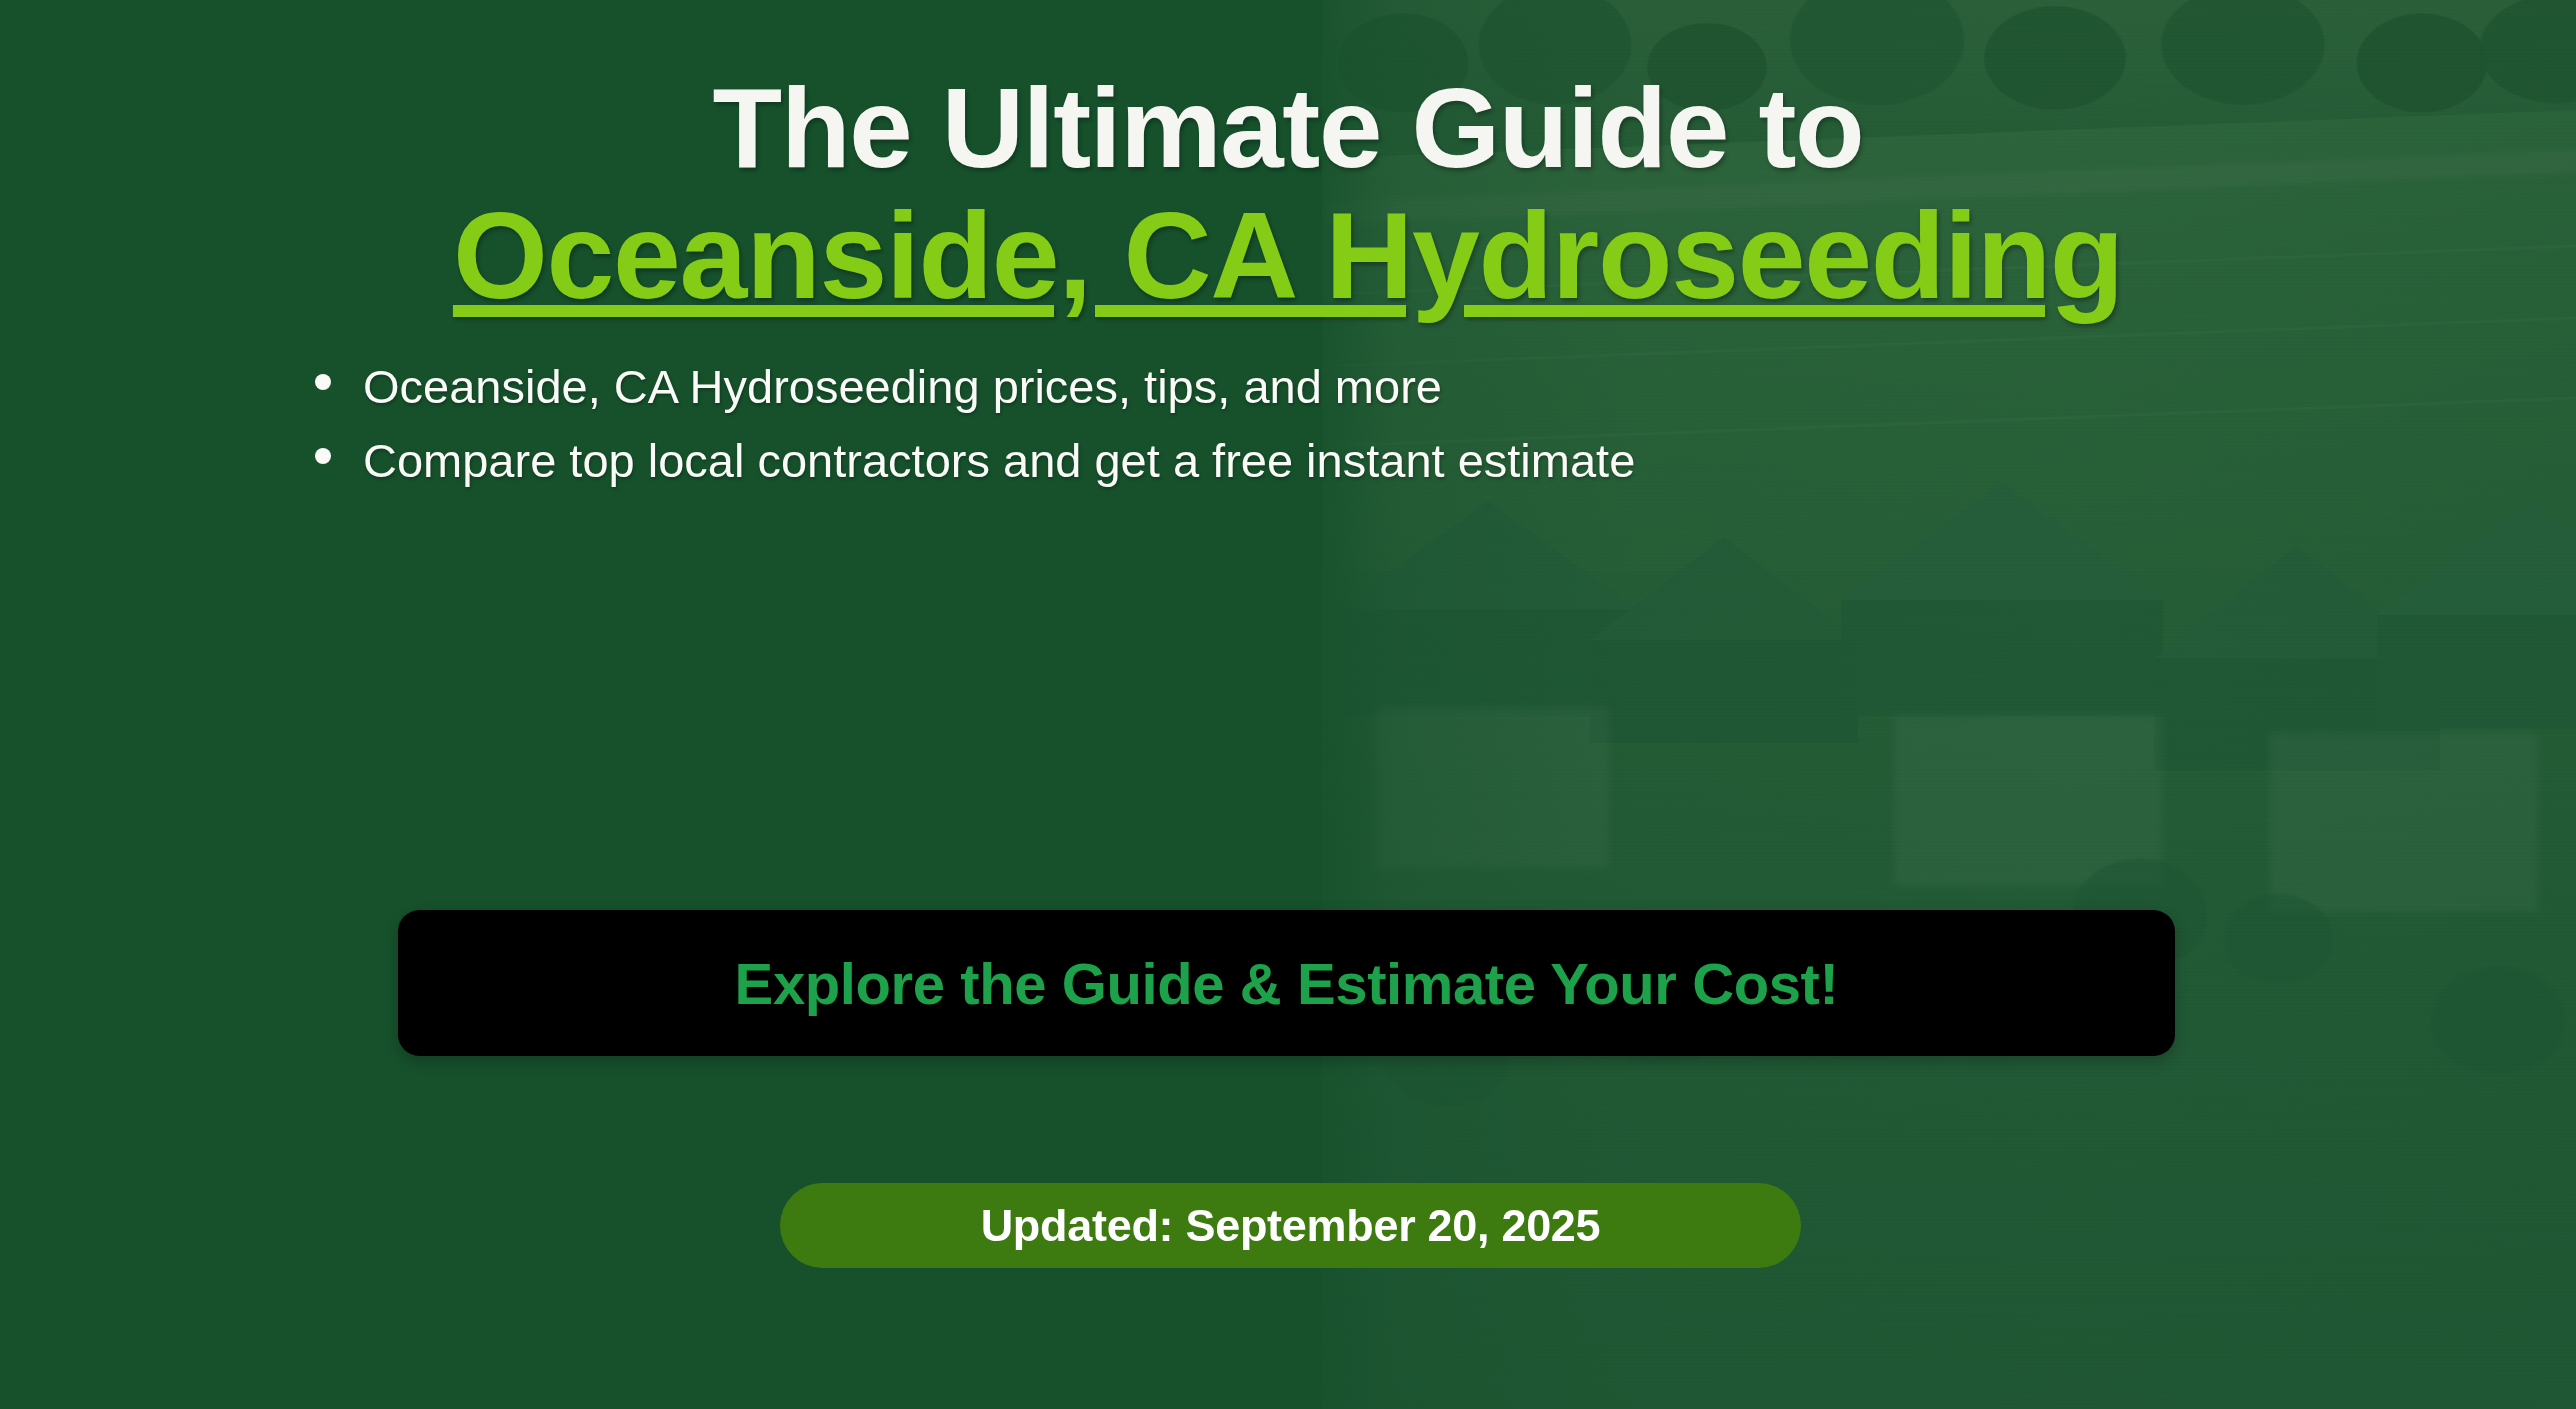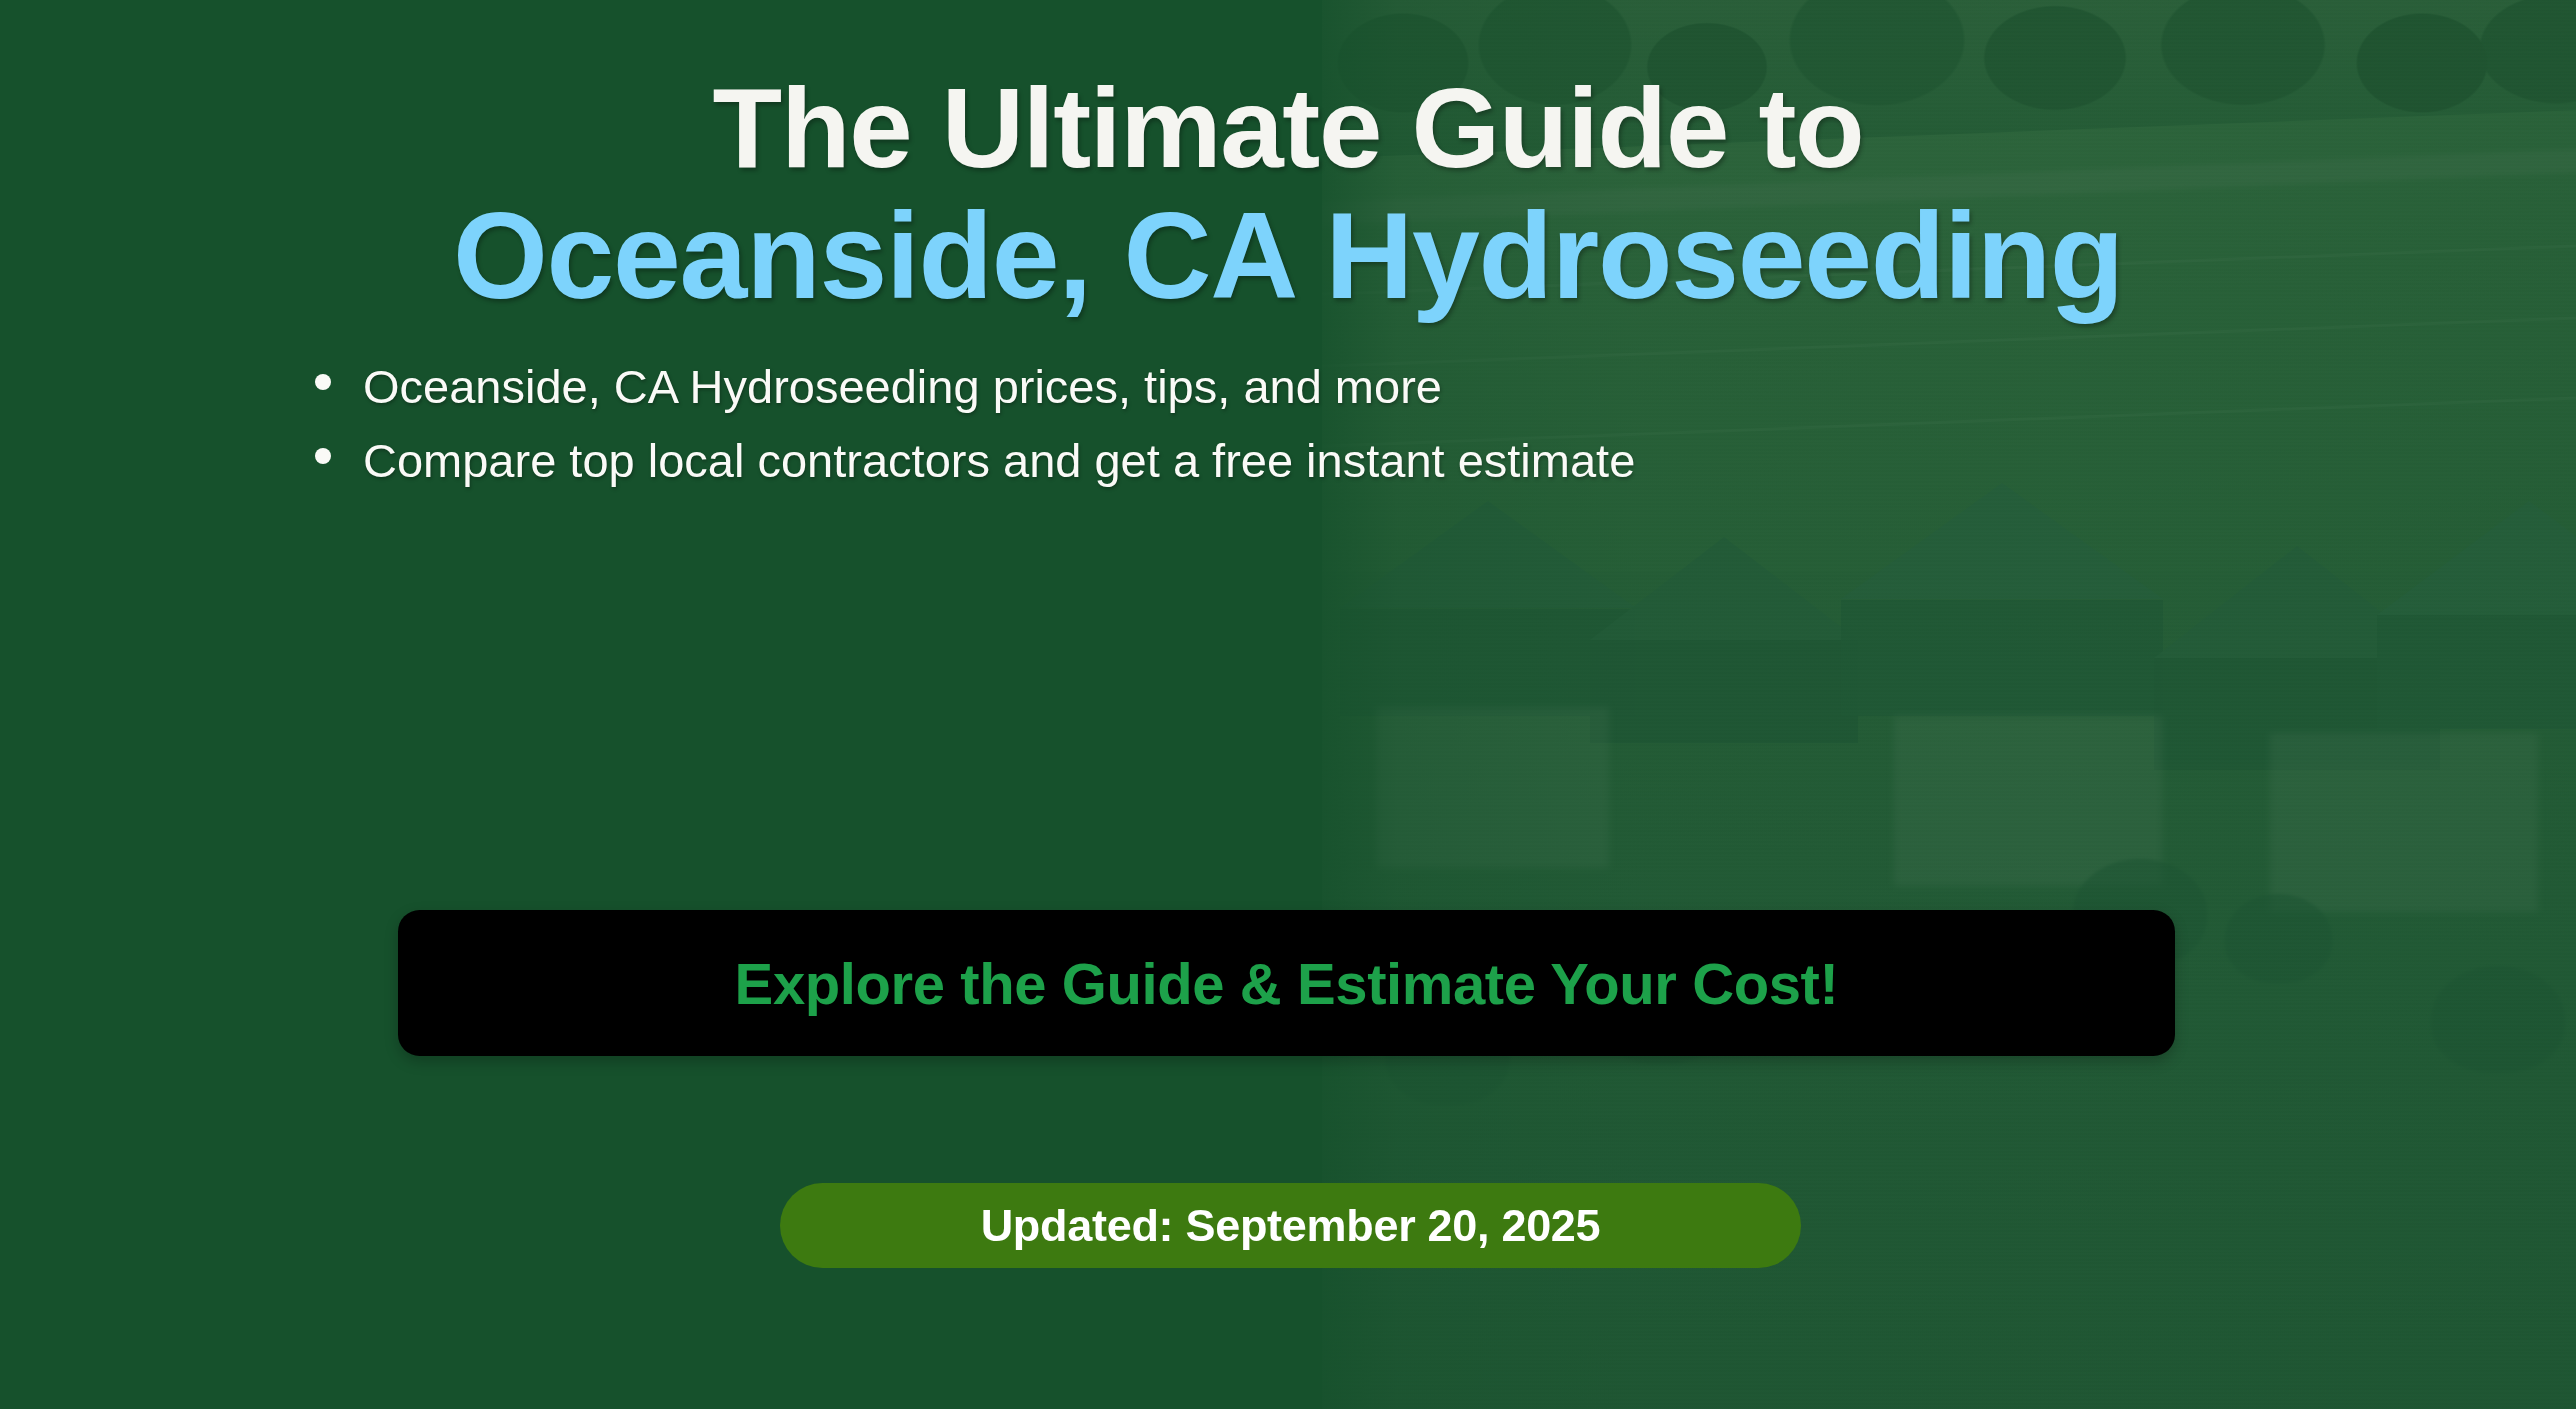--- a/index.html
+++ b/index.html
@@ -126,21 +126,22 @@
   .headline-line1 {
     display:block;
     margin-top:68px;
     font-size:114px;
     color:#f5f5f1;
   }
   .headline-line2 {
     display:block;
     margin-top:3.6px;
     font-size:122px;
-    color:#7dd3fc;
+    color:#84cc16;
+    text-decoration:underline;
   }
 
   .bullets {
     margin-top:39px;
     width:2576px;
     display:flex; flex-direction:column; align-items:flex-start;
     padding-left:315px;
     list-style:none;
   }
   .bullet {

